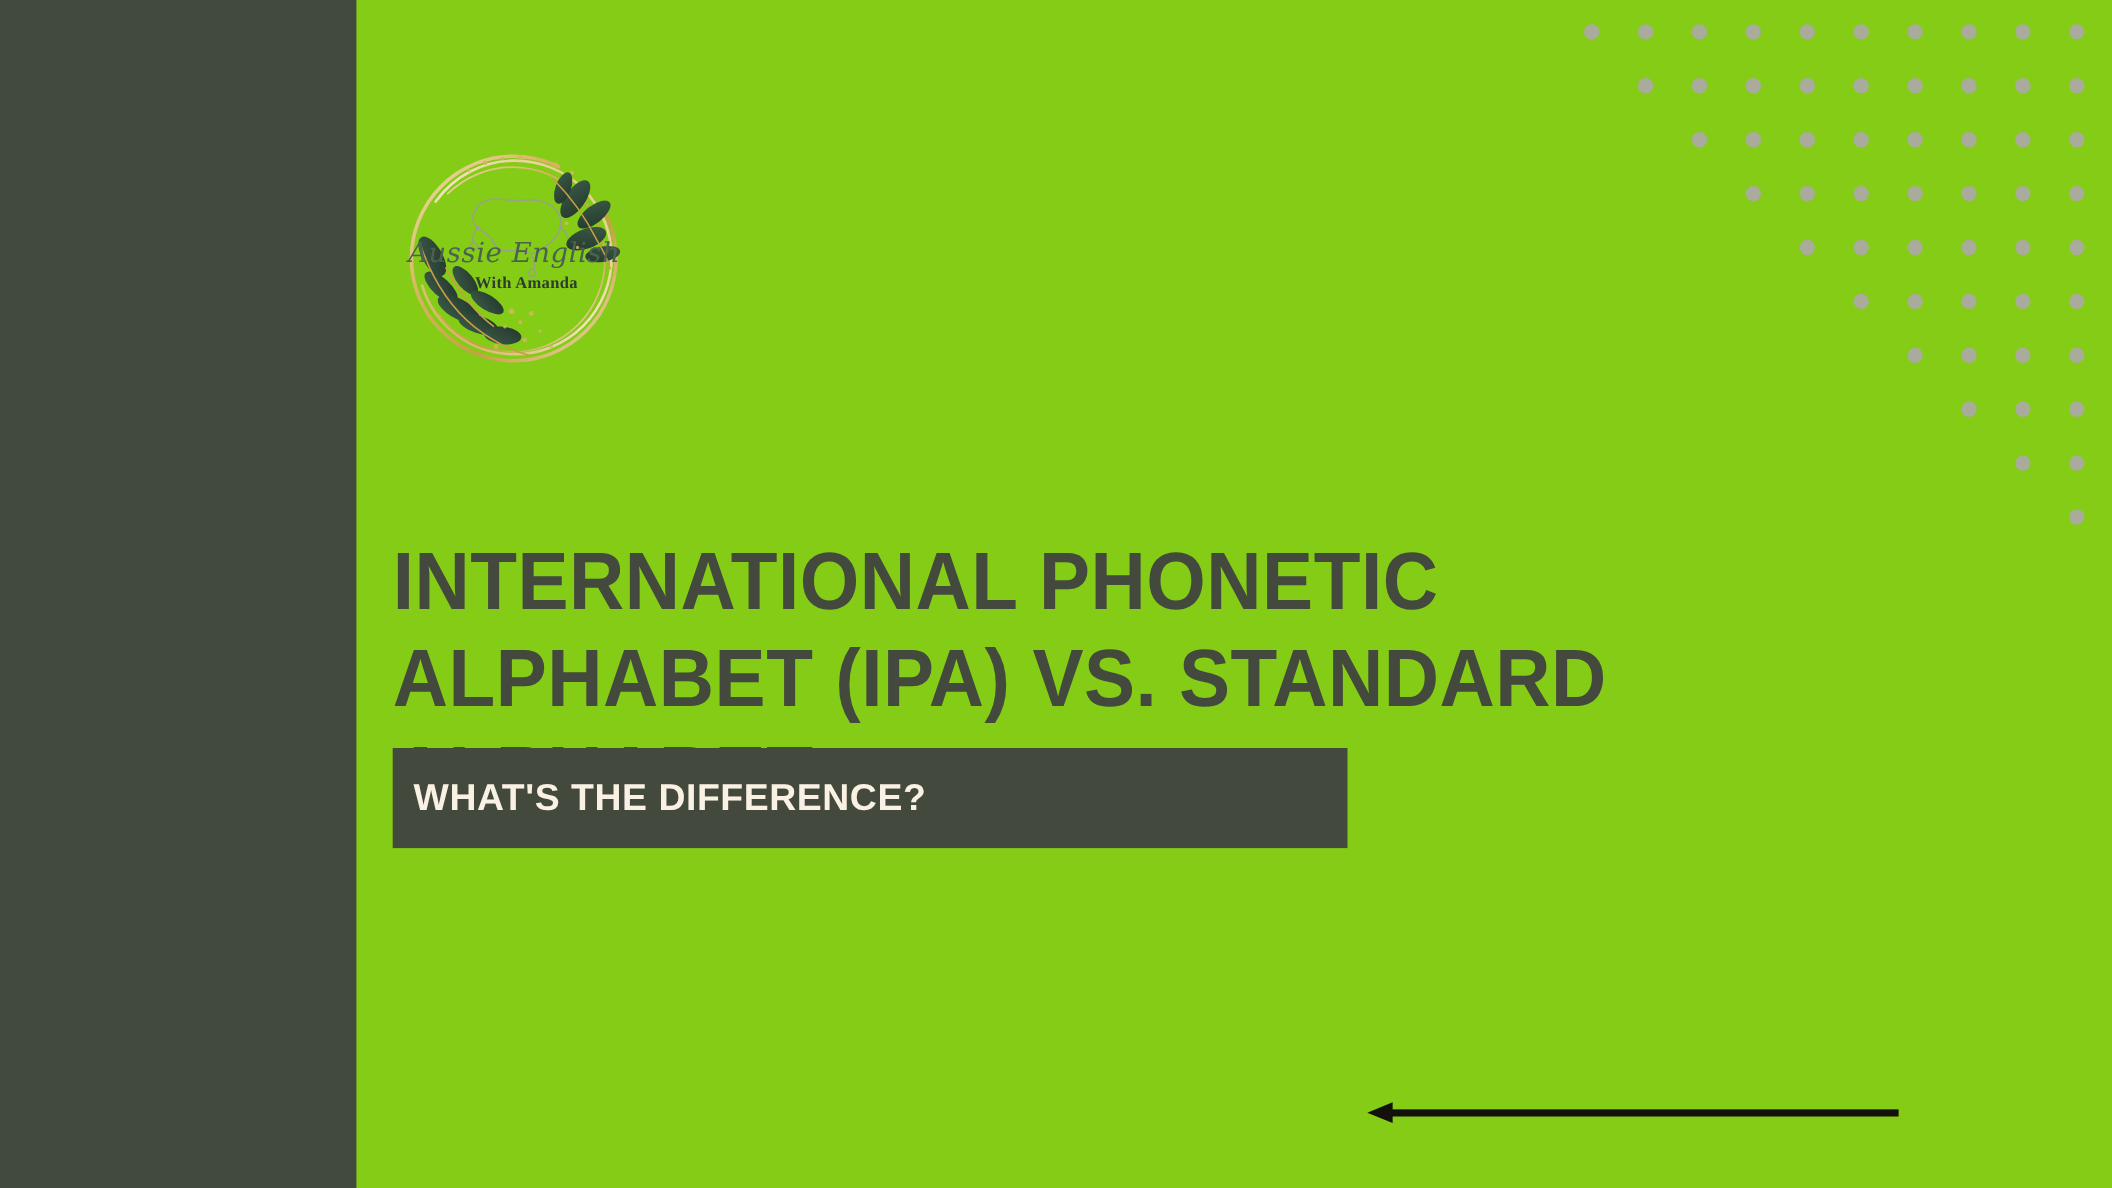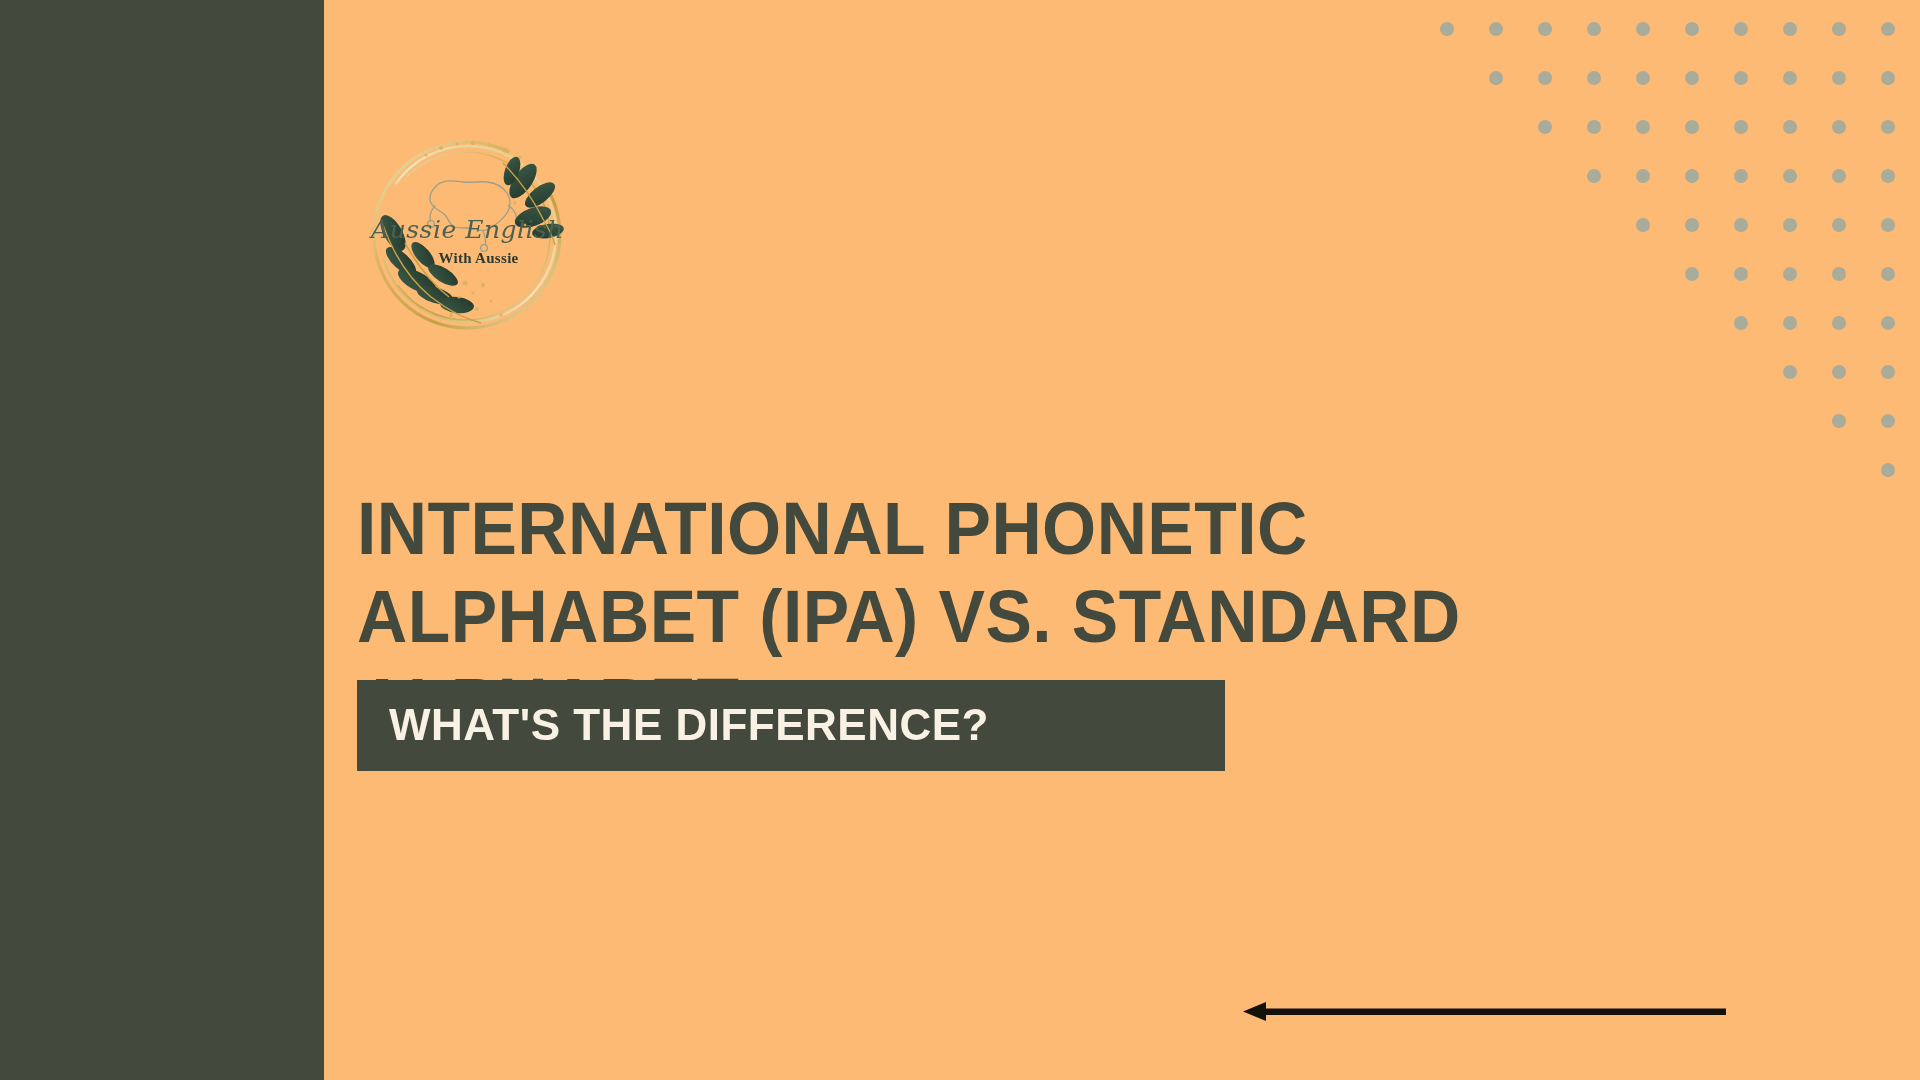--- a/index.html
+++ b/index.html
@@ -7,21 +7,21 @@
   html, body {
     width:1920px; height:1080px;
     overflow:hidden;
     background:#faf2e4;
     font-family:"Liberation Sans", sans-serif;
   }
 
   #slide {
     position:relative;
     width:1920px; height:1080px;
-    background:#fdba74;
+    background:#84cc16;
     overflow:hidden;
   }
 
   
   .side-bar {
     position:absolute;
     left:0; top:0;
     width:324px; height:1080px;
     background:#414a3c;
   }
@@ -91,24 +91,24 @@
 
   
   .banner {
     position:absolute;
     left:357px; top:680px;
     width:868px; height:91px;
     background:#434a3d;
   }
   .banner-text {
     position:absolute;
-    left:32px; top:20px;
+    left:19px; top:20px;
     font-family:"Liberation Sans", sans-serif;
     font-weight:bold;
-    font-size:44px;
+    font-size:34px;
     line-height:50px;
     letter-spacing:0.5px;
     color:#f9f1e3;
     text-transform:uppercase;
     white-space:nowrap;
   }
 
   
   .url {
     position:absolute;
@@ -278,21 +278,21 @@
         <circle cx="112" cy="176" r="2"></circle>
         <circle cx="126" cy="168" r="1.5"></circle>
         <circle cx="86" cy="182" r="2.2"></circle>
         <circle cx="136" cy="182" r="1.7"></circle>
         <circle cx="150" cy="70" r="1.8"></circle>
         <circle cx="160" cy="92" r="1.5"></circle>
       </g>
     </svg>
 
     <div class="logo-script">Aussie English</div>
-    <div class="logo-sub">With Aussie</div>
+    <div class="logo-sub">With Amanda</div>
   </div>
 
   <h1 class="headline">INTERNATIONAL PHONETIC ALPHABET (IPA) VS. STANDARD ALPHABET</h1>
 
   <div class="banner">
     <div class="banner-text">WHAT'S THE DIFFERENCE?</div>
   </div>
 
 
   <div class="arrow">

